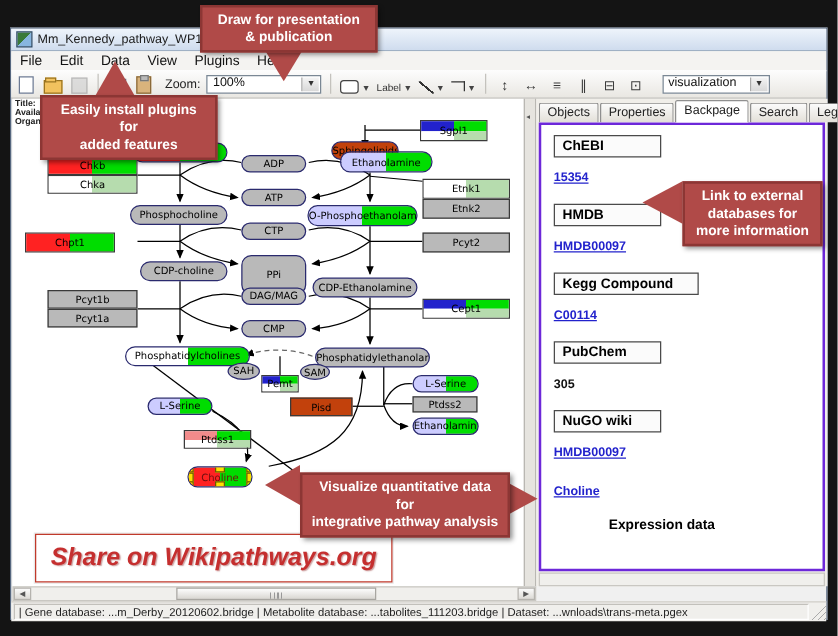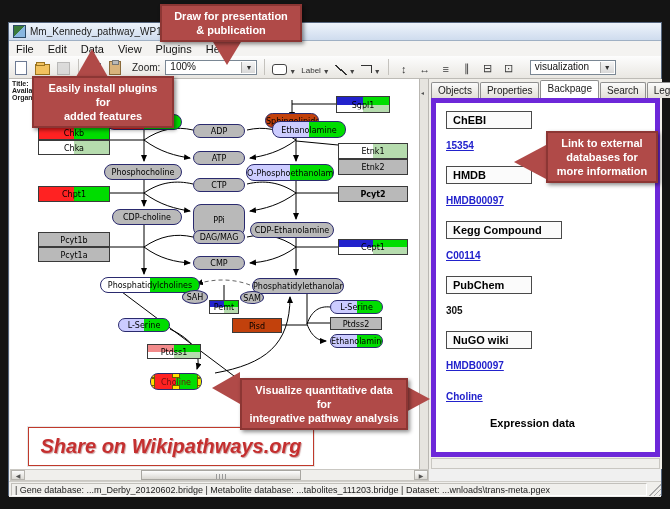--- a/index.html
+++ b/index.html
@@ -61,21 +61,21 @@
         border-left:1px solid #b9b7b2;border-right:1px solid #b9b7b2;box-sizing:border-box;}
   .sash-arrow{position:absolute;left:1px;top:10px;font-size:6px;color:#555;}
 
   
   .panel{position:absolute;left:420px;top:56px;width:233px;height:390px;background:#f0eee9;}
   .tabstrip{position:absolute;left:2px;top:2px;height:17px;display:flex;align-items:flex-end;font-size:10px;color:#222;}
   .tab{border:1px solid #8f8f8f;border-bottom:none;background:linear-gradient(#fbfbfb,#e2dfd7);
        padding:2px 6px 1px 6px;margin-right:1px;border-radius:2px 2px 0 0;height:12px;}
   .tab.active{background:#fff;height:14px;font-weight:normal;position:relative;z-index:2;}
   .panel-body{position:absolute;left:2px;top:19px;right:2px;bottom:12px;background:#fff;
-              border:5px solid #6d28d9;box-sizing:border-box;padding:8px 0 0 10px;overflow:hidden;}
+              border:2px solid #6d28d9;box-sizing:border-box;padding:8px 0 0 10px;overflow:hidden;}
   .bp-header{border:1px solid #4a4a4a;background:#fbfbfb;font-weight:bold;font-size:11px;color:#000;
              padding:2px 6px;width:72px;margin-bottom:6px;}
   .bp-header.wide{width:102px;}
   .bp-section{margin-bottom:13px;}
   .bp-link{display:inline-block;color:#2222cc;font-weight:bold;font-size:10px;text-decoration:underline;}
   .bp-plain{display:inline-block;color:#111;font-weight:bold;font-size:10px;}
   .expr-title{font-weight:bold;font-size:11px;color:#000;margin:2px 0 16px 0;padding-left:44px;}
   .panel-hscroll{position:absolute;left:2px;bottom:0;right:2px;height:11px;background:#f0efec;
                  border:1px solid #c9c7c2;box-sizing:border-box;}
 
@@ -279,25 +279,25 @@
         </div>
         <div class="node round" style="left: 236px; top: 85px; width: 88px; height: 17px; background: linear-gradient(90deg, rgb(204, 204, 255) 0px, rgb(204, 204, 255) 50%, rgb(0, 221, 0) 50%, rgb(0, 221, 0) 100%);">
           <span class="nlabel">O-Phosphoethanolamine</span>
         </div>
         <div class="node round" style="left: 183px; top: 99px; width: 52px; height: 14px; background: rgb(185, 185, 185);">
           <span class="nlabel">CTP</span>
         </div>
         <div class="node round" style="left: 183px; top: 125px; width: 52px; height: 32px; background: rgb(185, 185, 185);">
           <span class="nlabel">PPi</span>
         </div>
-        <div class="node rect" style="left: 28px; top: 107px; width: 72px; height: 16px;">
+        <div class="node rect" style="left: 10px; top: 107px; width: 72px; height: 16px;">
           <div class="rowfill" style="background: linear-gradient(90deg, rgb(255, 34, 34) 0px, rgb(255, 34, 34) 50%, rgb(0, 221, 0) 50%, rgb(0, 221, 0) 100%);"></div>
           <span class="nlabel">Chpt1</span>
         </div>
-        <div class="node rect" style="left: 328px; top: 107px; width: 70px; height: 16px; background: rgb(185, 185, 185); font-weight: bold;">
+        <div class="node rect" style="left: 328px; top: 107px; width: 70px; height: 16px; background: rgb(185, 185, 185);">
           <span class="nlabel">Pcyt2</span>
         </div>
         <div class="node round" style="left: 102px; top: 130px; width: 70px; height: 16px; background: rgb(185, 185, 185);">
           <span class="nlabel">CDP-choline</span>
         </div>
         <div class="node round" style="left: 240px; top: 143px; width: 84px; height: 16px; background: rgb(185, 185, 185);">
           <span class="nlabel">CDP-Ethanolamine</span>
         </div>
         <div class="node round" style="left: 183px; top: 151px; width: 52px; height: 14px; background: rgb(185, 185, 185);">
           <span class="nlabel">DAG/MAG</span>
@@ -425,21 +425,21 @@
 
 <div class="callout" style="left:160px;top:4px;width:142px;">Draw for presentation
 &amp; publication</div>
 <div class="ca" style="left:210px;top:37px;border-width:28px 17px 0 17px;border-color:#b04a48 transparent transparent transparent;"></div>
 
 <div class="ca" style="left:76px;top:49px;border-width:0 16px 28px 16px;border-color:transparent transparent #b04a48 transparent;"></div>
 <div class="callout" style="left:32px;top:76px;width:142px;">Easily install plugins for
 added features</div>
 
 <div class="ca" style="left:514px;top:145px;border-width:17px 32px 17px 0;border-color:transparent #b04a48 transparent transparent;"></div>
-<div class="callout" style="left:546px;top:131px;width:112px;">Link  to external
+<div class="callout" style="left:546px;top:145px;width:112px;">Link  to external
 databases  for
 more information</div>
 
 <div class="ca" style="left:212px;top:372px;border-width:16px 28px 16px 0;border-color:transparent #b04a48 transparent transparent;"></div>
 <div class="ca" style="left:404px;top:385px;border-width:14px 0 14px 26px;border-color:transparent transparent transparent #b04a48;"></div>
 <div class="callout" style="left:240px;top:378px;width:168px;">Visualize quantitative data  for
 integrative pathway analysis</div>
 
 <div class="share">Share on Wikipathways.org</div>
 

